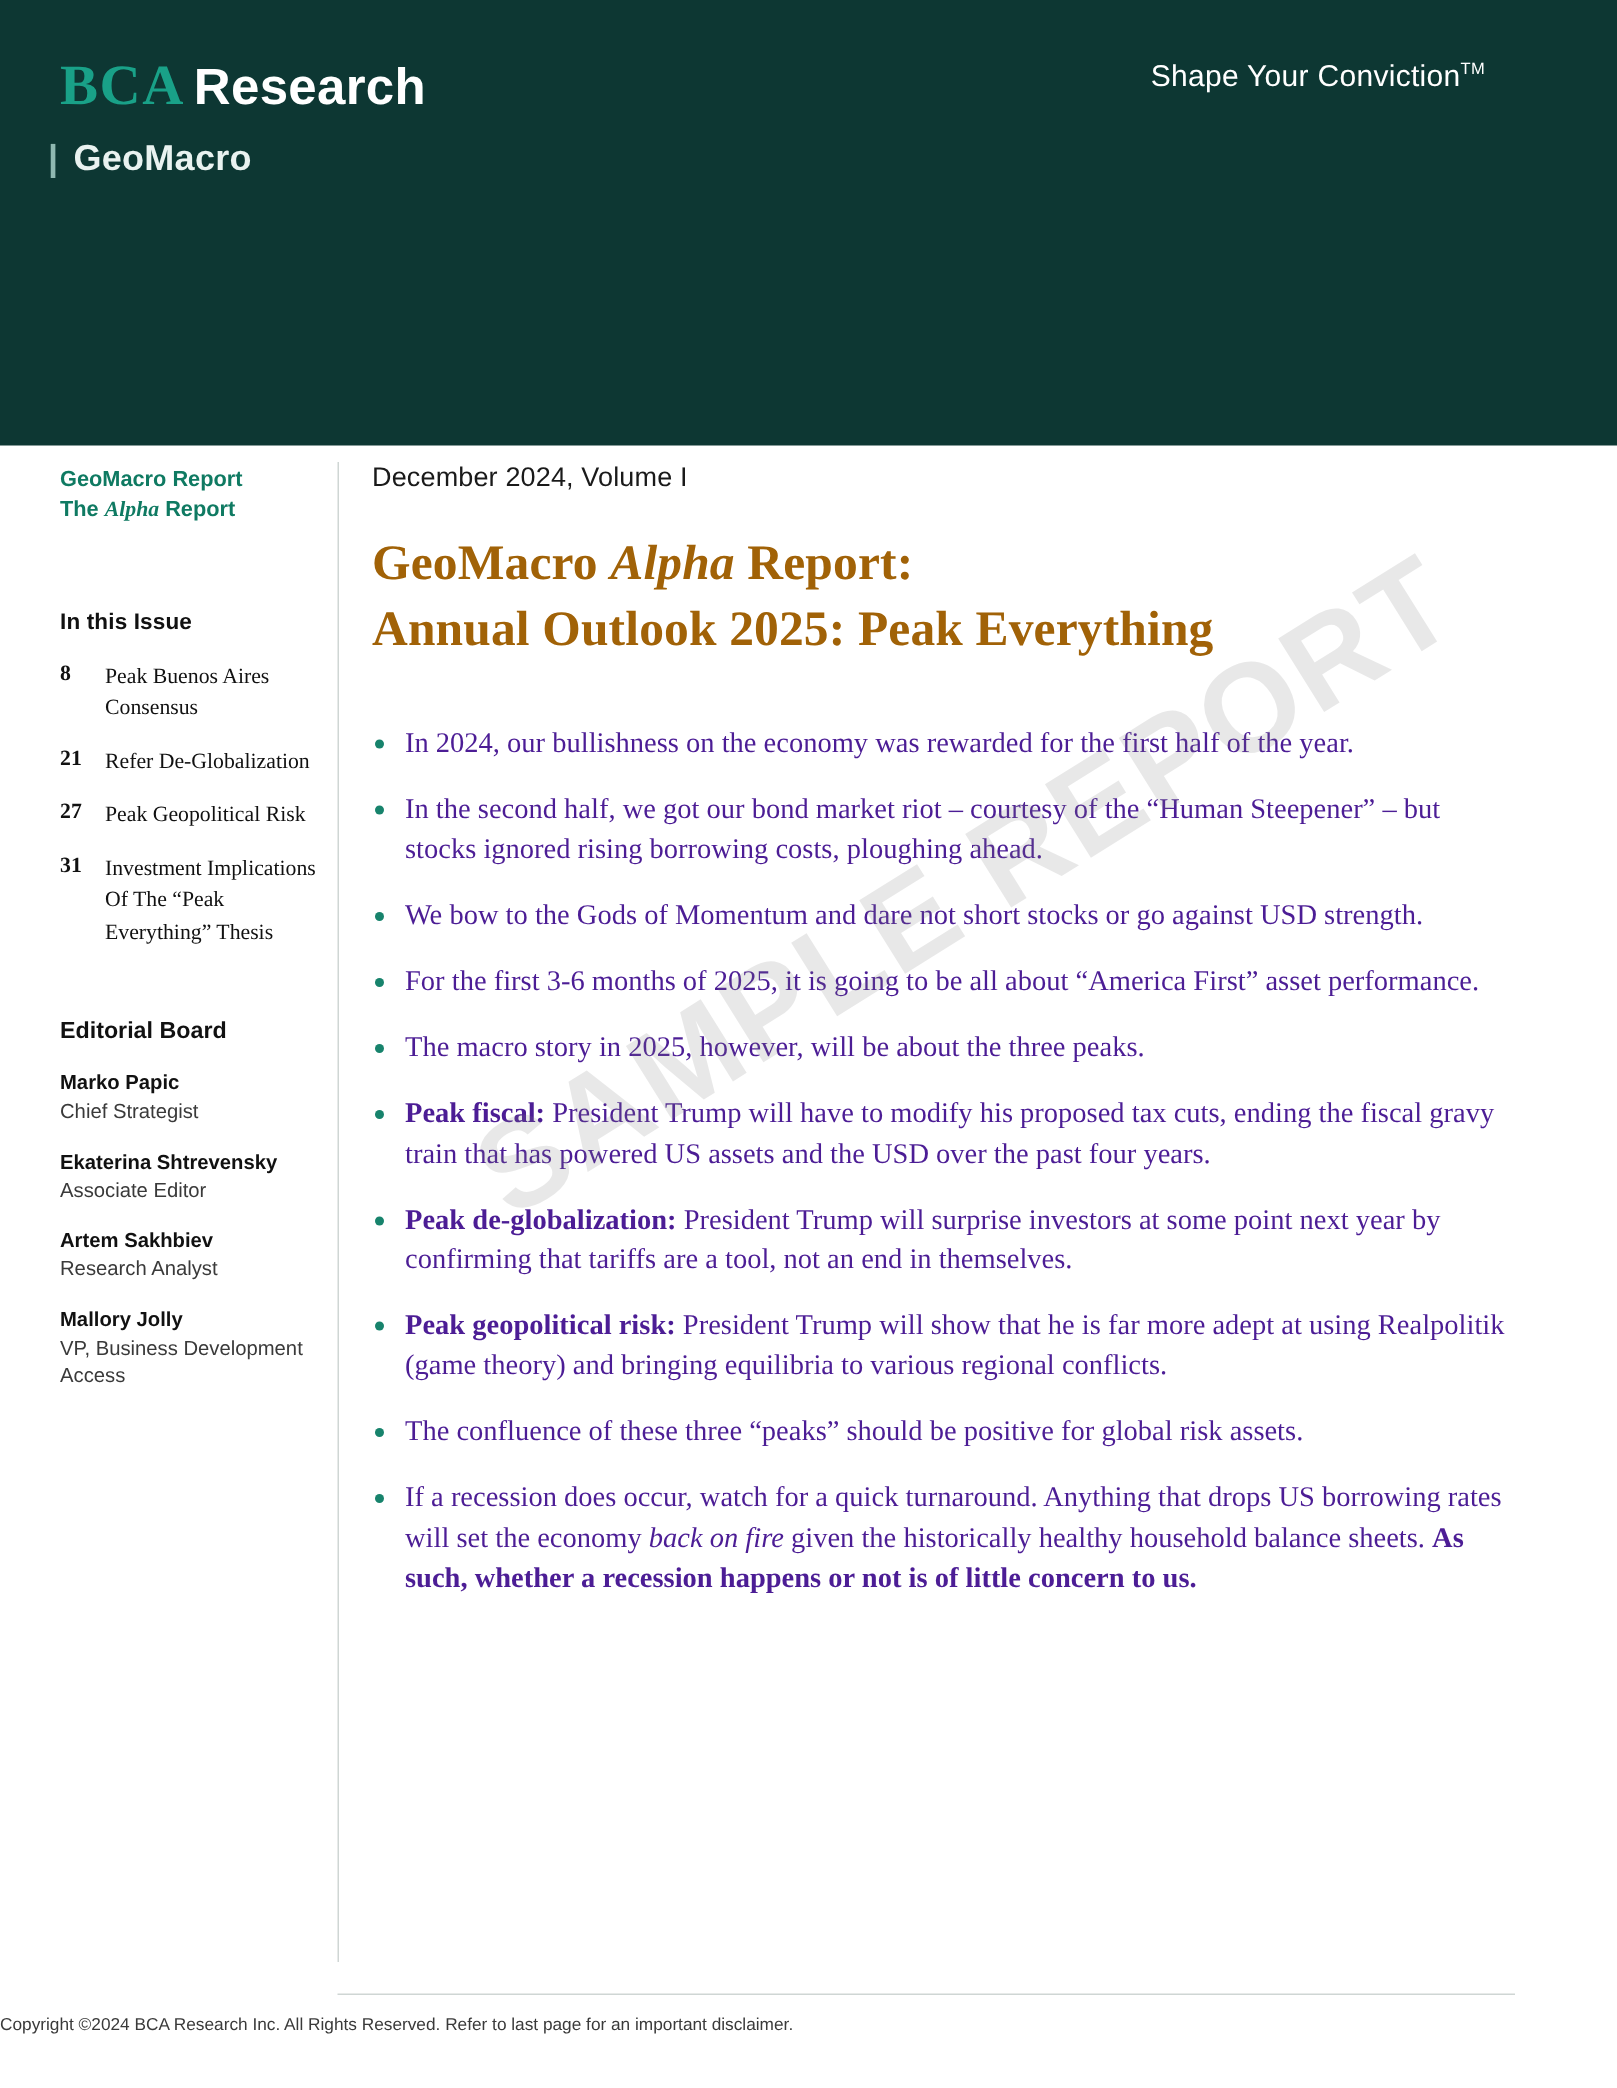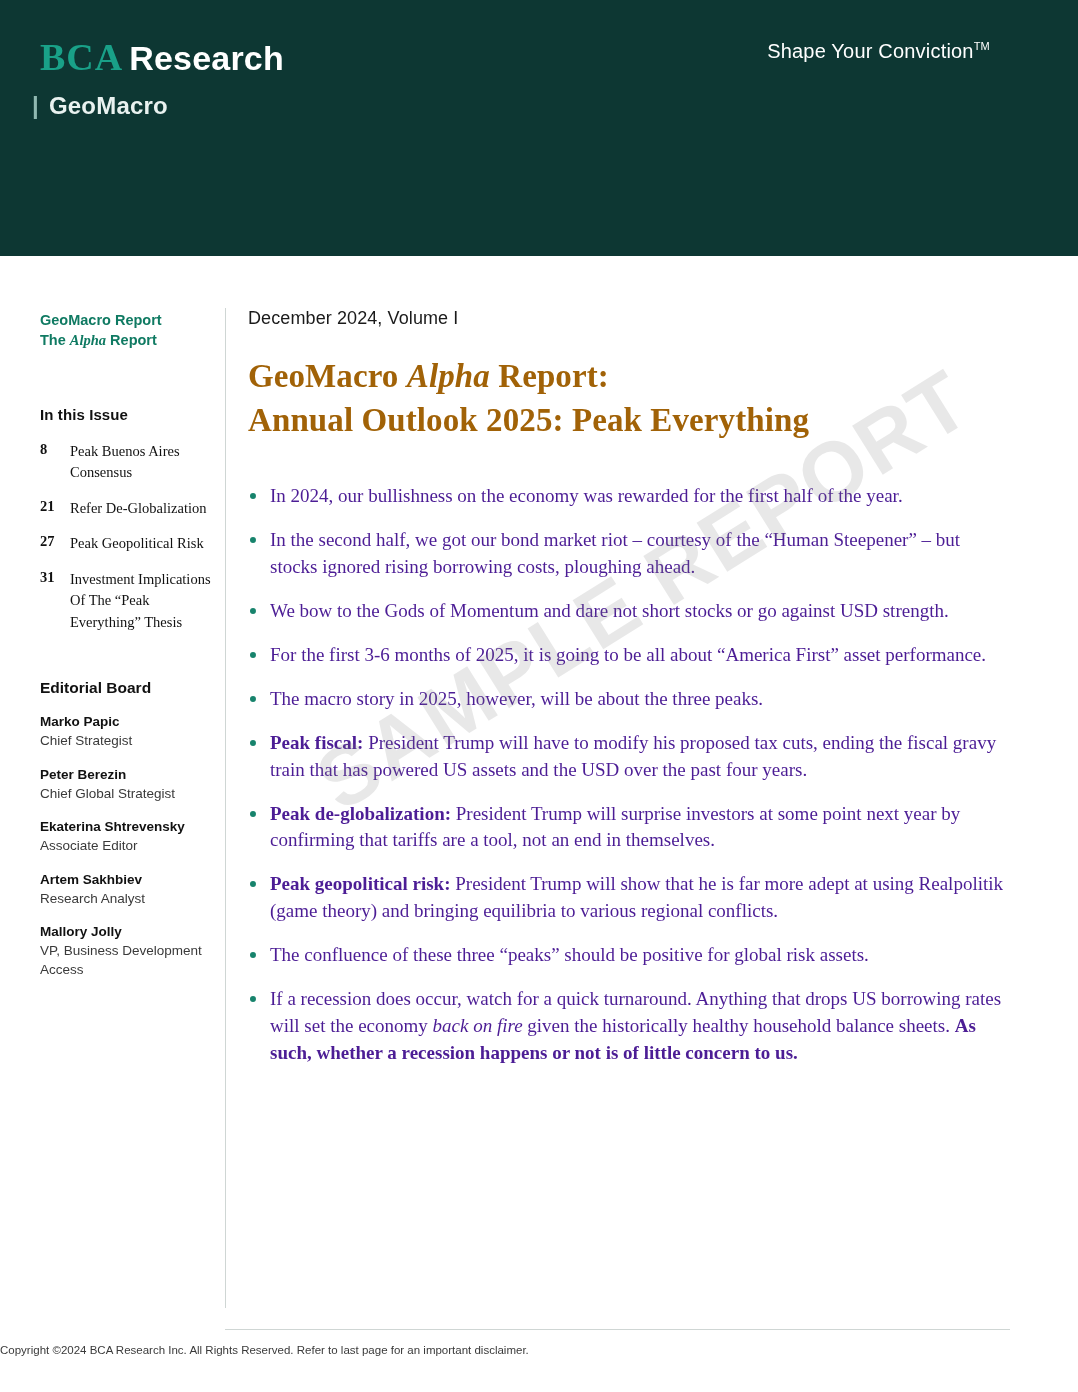--- a/index.html
+++ b/index.html
@@ -14,21 +14,21 @@
     color: #1a1a1a;
     position: relative;
     overflow: hidden;
   }
 
   
   .header {
     position: absolute;
     top: 0; left: 0;
     width: 1078px;
-    height: 256px;
+    height: 297px;
     background: #0d3733;
     box-sizing: border-box;
   }
   .brand {
     position: absolute;
     left: 40px;
     top: 35px;
     color: #ffffff;
     font-size: 34px;
     font-weight: bold;
@@ -297,24 +297,20 @@
         <span class="toc-num">31</span>
         <span class="toc-label">Investment Implications Of The “Peak Everything” Thesis</span>
       </div>
     </div>
 
     <div class="board-heading">Editorial Board</div>
     <div class="board-list">
       <div class="board-member">
         <div class="board-name">Marko Papic</div>
         <div class="board-role">Chief Strategist</div>
-      </div>
-      <div class="board-member">
-        <div class="board-name">Peter Berezin</div>
-        <div class="board-role">Chief Global Strategist</div>
       </div>
       <div class="board-member">
         <div class="board-name">Ekaterina Shtrevensky</div>
         <div class="board-role">Associate Editor</div>
       </div>
       <div class="board-member">
         <div class="board-name">Artem Sakhbiev</div>
         <div class="board-role">Research Analyst</div>
       </div>
       <div class="board-member">

